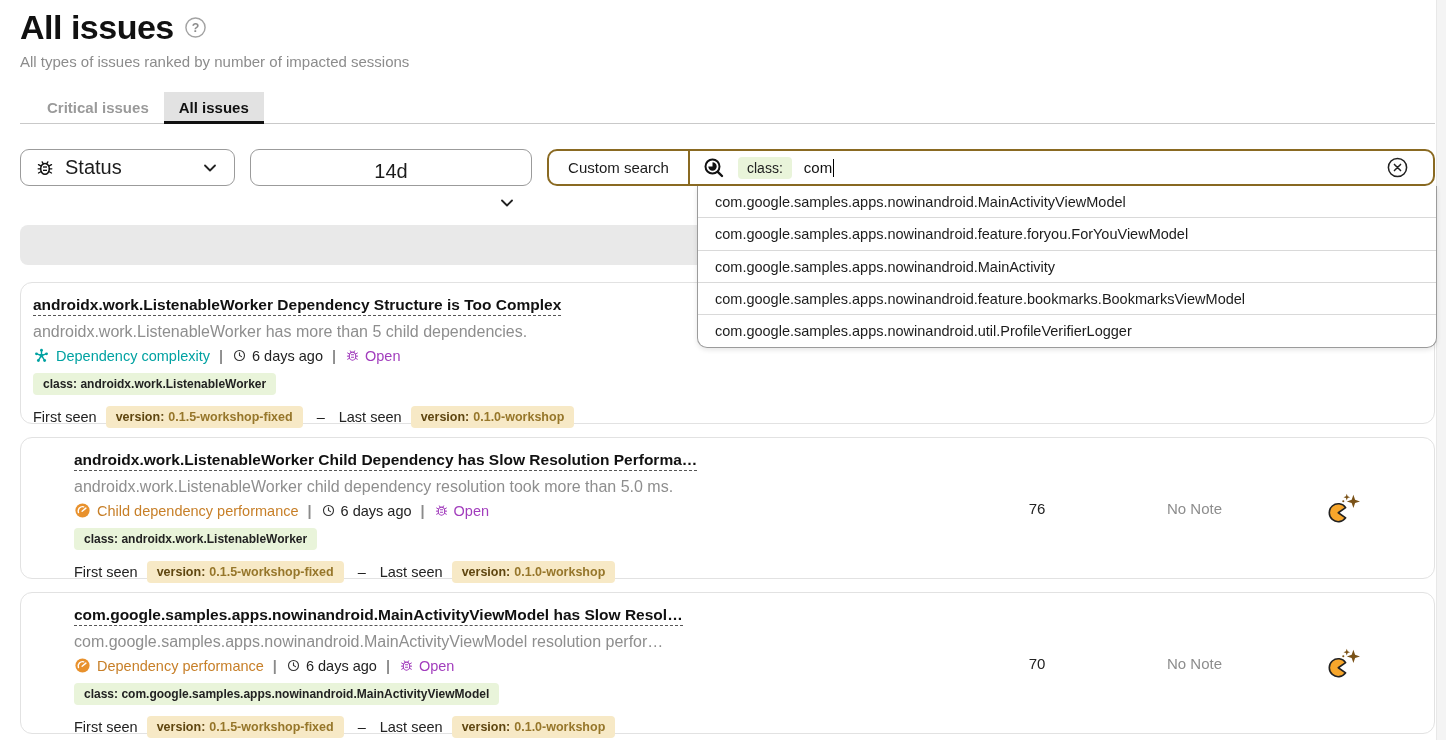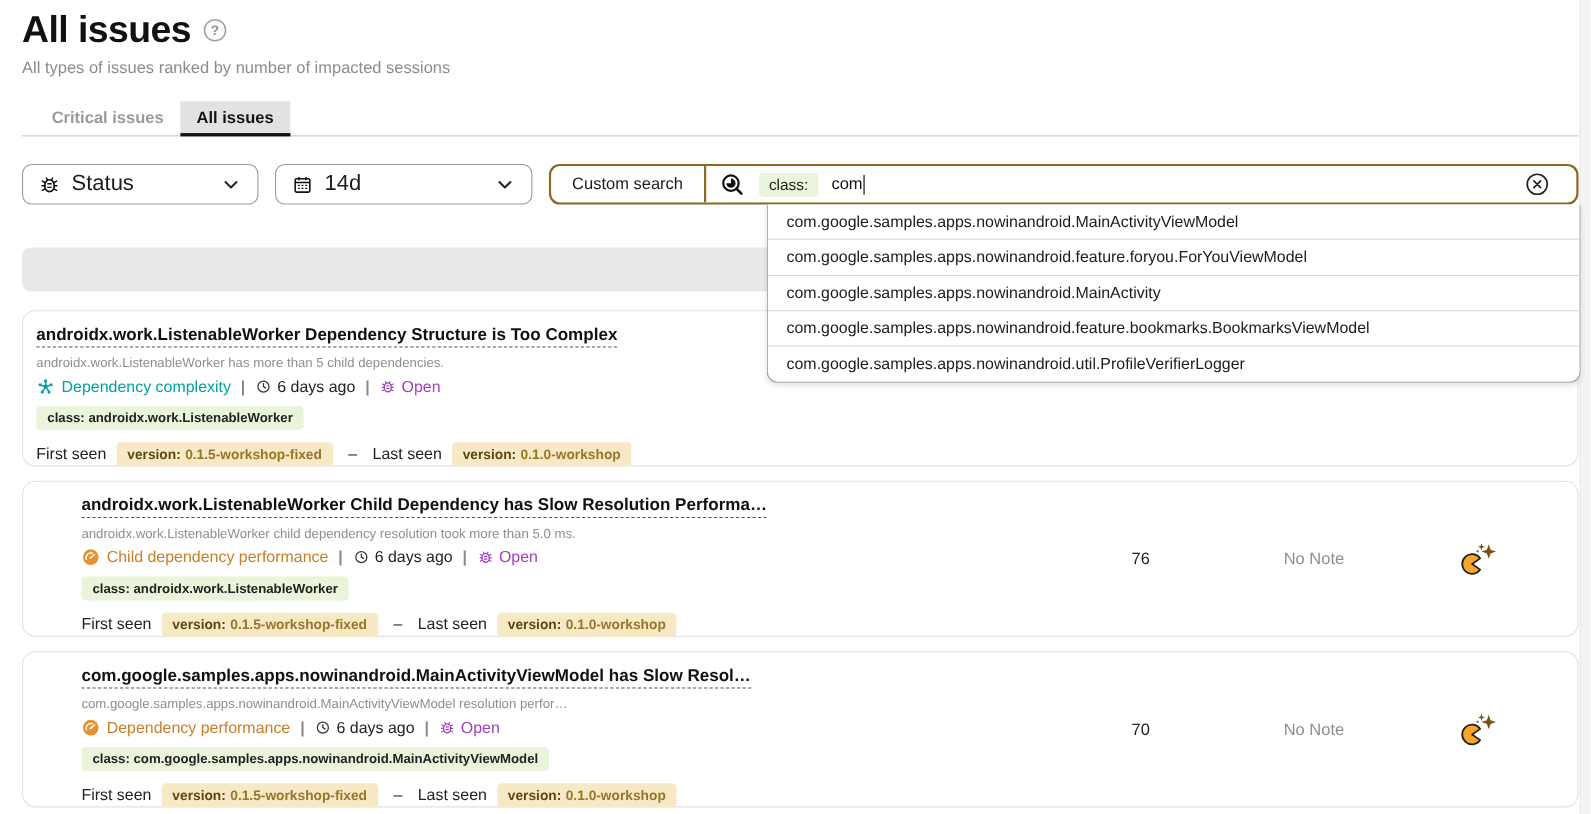--- a/index.html
+++ b/index.html
@@ -22,21 +22,21 @@
   .tab { padding:7px 15px 5px; font-weight:700; font-size:15px; color:#9a9a9a;
          border-bottom:3px solid transparent; margin-bottom:-1px; cursor:pointer; }
   .tab.active { color:#111; background:#e2e2e2; border-bottom-color:#111; }
 
   
   .filters { display:flex; gap:15px; margin-top:25px; height:37px; }
   .pill { display:flex; align-items:center; gap:10px; border:1px solid #9b9b9b;
           border-radius:9px; padding:0 14px; font-size:20px; color:#1c1c1c; cursor:pointer; background:#fff; }
   .pill .chev { margin-left:auto; display:flex; }
   .pill.status { width:215px; }
-  .pill.period { width:234px; }
+  .pill.period { width:282px;flex-direction:column; }
   .searchbox { flex:1; display:flex; align-items:stretch; border:2px solid #8a6a22;
                border-radius:10px; overflow:hidden; background:#fff; }
   .custom { width:141px; display:flex; align-items:center; justify-content:center;
             font-size:15px; color:#1c1c1c; border-right:2px solid #8a6a22; cursor:pointer; }
   .searchfield { flex:1; display:flex; align-items:center; padding:0 12px; gap:12px; cursor:text; }
   .chip-search { background:#e9f4da; border-radius:4px; padding:3px 9px; font-size:14px; color:#222; }
   .query { font-size:15px; color:#111; display:flex; align-items:center; }
   .caret { width:0; border-right:1.5px solid #000; height:18px; margin-left:1px; }
   .clearbtn { margin-left:auto; background:none; border:none; padding:0 12px 0 0;
               display:flex; align-items:center; cursor:pointer; }
@@ -52,21 +52,21 @@
   
   .grid-cols { display:grid; grid-template-columns:875px 200px 115px 1fr; align-items:center; }
   .details-bar { margin-top:39px; height:40px; background:#e9e9e9; border-radius:8px; }
   .details-bar .dt { text-align:right; font-size:15px; color:#6d28d9; }
 
   .card { margin-top:17px; height:142px; border:1px solid #e2e2e2; border-radius:12px; background:#fff; }
   .card + .card { margin-top:13px;padding-left:41px; }
   .card-main { align-self:start; padding:13px 0 0 12px; overflow:hidden; }
   .issue-title { font-size:15.5px; font-weight:700; margin:0; display:inline-block;
                  border-bottom:1.5px dashed #555; padding-bottom:1px; white-space:nowrap; cursor:pointer; color:#111; }
-  .issue-desc { font-size:12px; color:#8e8e8e; margin:7px 0 0; white-space:nowrap; }
+  .issue-desc { font-size:16px; color:#8e8e8e; margin:7px 0 0; white-space:nowrap; }
   .meta-row { display:flex; align-items:center; gap:9px; margin-top:6px; font-size:14.5px; }
   .cat { display:flex; align-items:center; gap:6px; }
   .cat.teal { color:#00a2a2; }
   .cat.orange { color:#c77f28; }
   .sep { color:#8a8a8a; font-weight:600; }
   .age { display:flex; align-items:center; gap:5px; color:#222; }
   .status-open { display:flex; align-items:center; gap:5px; color:#a23dbd; }
   .chip-row { margin-top:9px; }
   .class-chip { display:inline-block; background:#e9f4da; border-radius:4px; padding:4px 10px;
                 font-size:12px; font-weight:700; color:#222; white-space:nowrap; }

